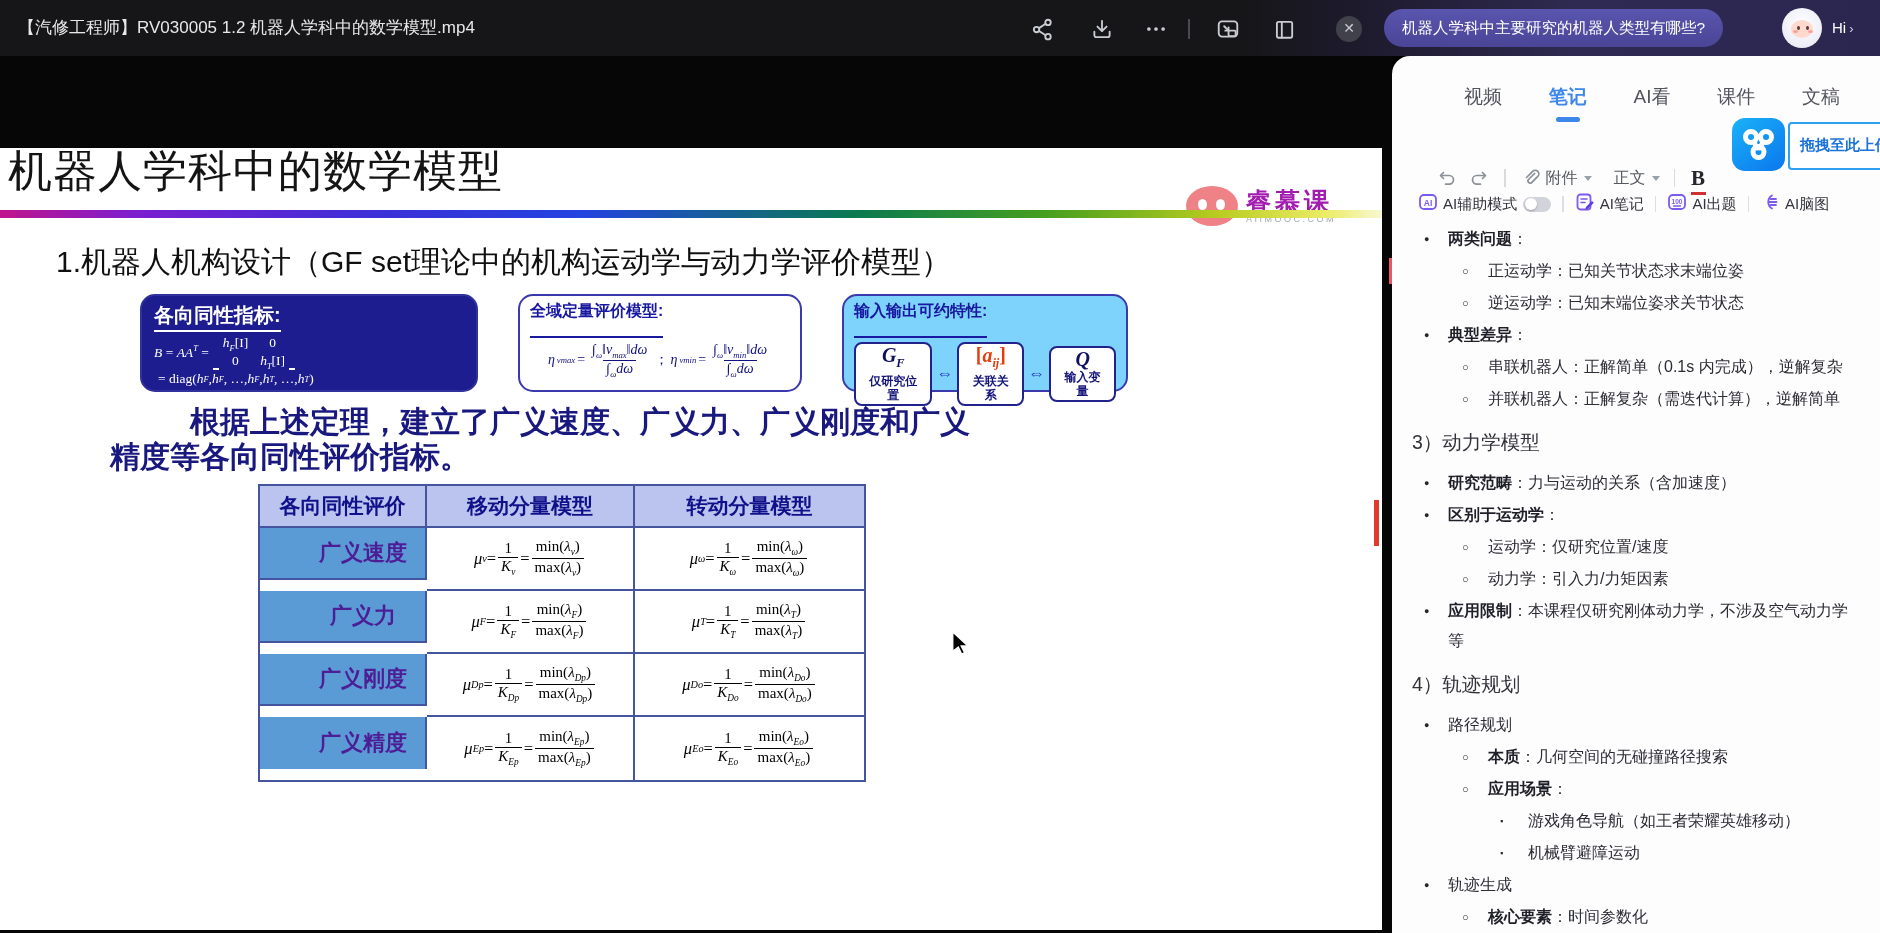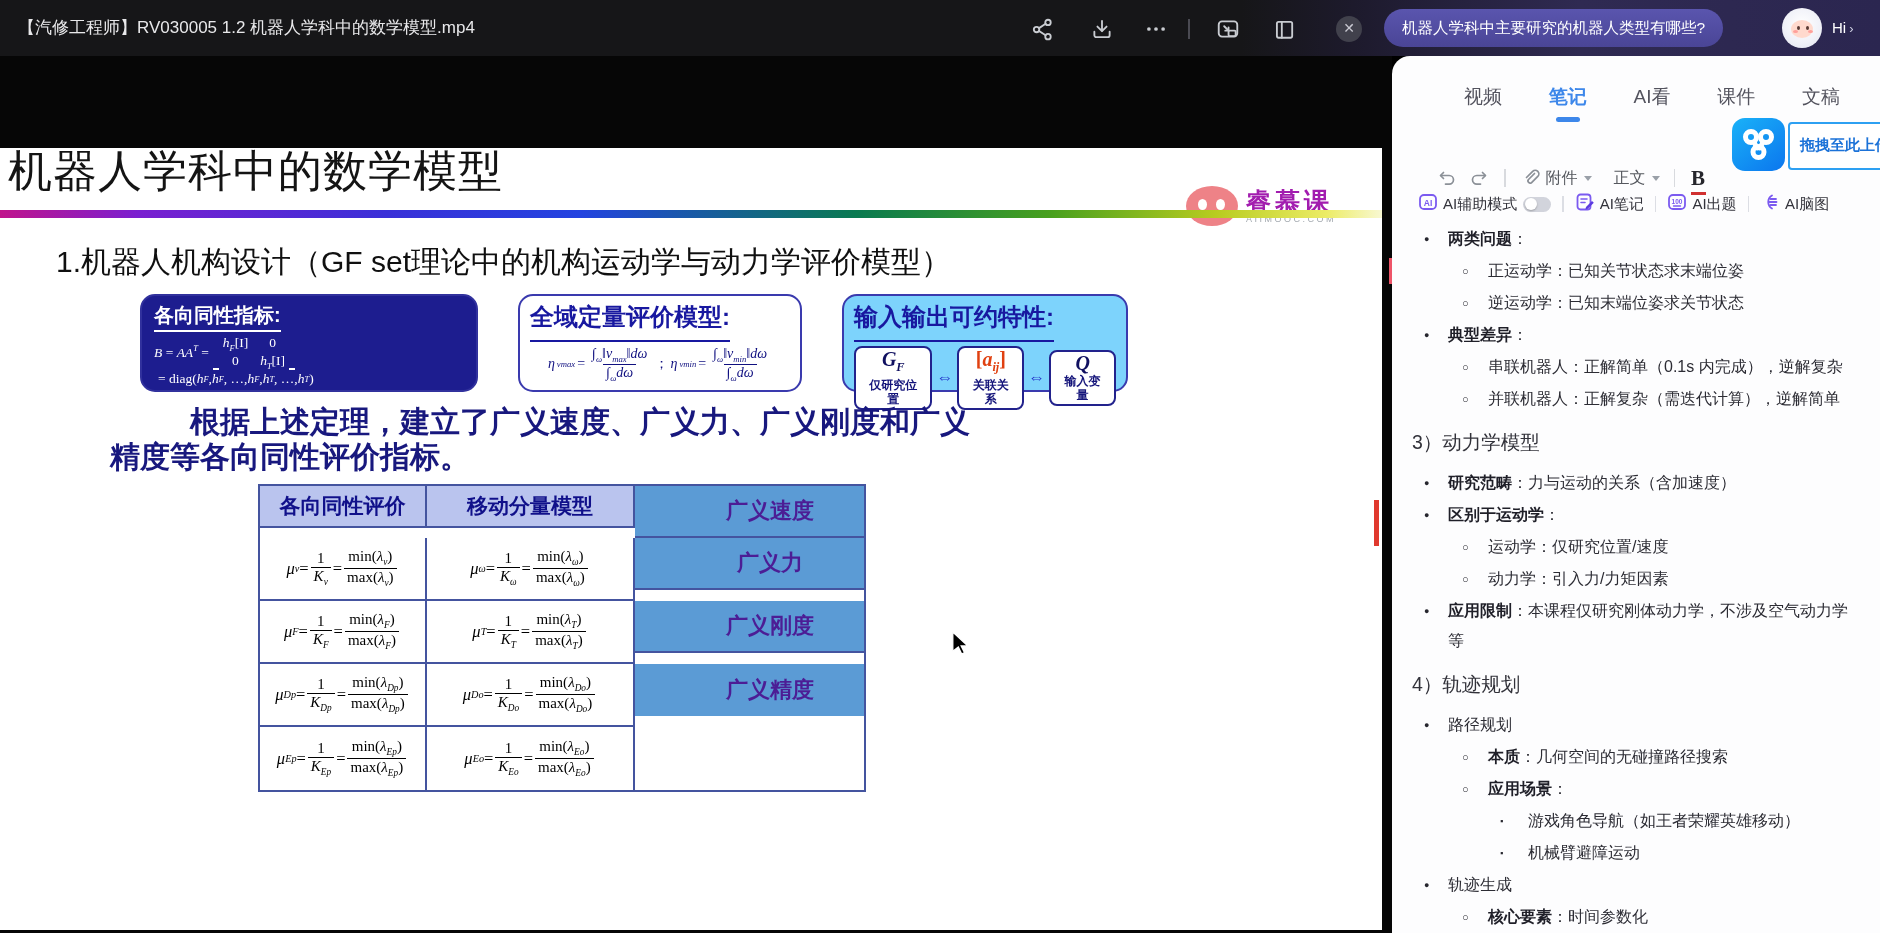--- a/index.html
+++ b/index.html
@@ -39,21 +39,21 @@
   #logo .dm{color:#a2a8ae;font-size:9px;letter-spacing:2.5px;}
   #rainbow{position:absolute;left:0;top:62px;width:1382px;height:8px;
     background:linear-gradient(90deg,#c0148c 0%,#7a1fd0 10%,#3a30d8 28%,#2343e0 42%,#0a7a50 62%,#48a01e 76%,#b8cc20 88%,#ecec66 96%,#f8f8d2 100%);}
   #slide-heading{position:absolute;left:56px;top:94px;font-size:30px;font-weight:500;color:#101010;white-space:nowrap;}
   
   .sbox{position:absolute;top:146px;height:98px;border-radius:15px;box-sizing:border-box;}
   #box1{left:140px;width:338px;background:#1d1d8f;border:2px solid #31319d;color:#fff;padding:6px 12px;}
   #box1 .btitle{font-size:20px;font-weight:700;border-bottom:2.5px solid #fff;display:inline-block;padding-bottom:1px;}
   #box2{left:518px;width:284px;background:#fff;border:2.5px solid #3a3aae;padding:5px 10px;}
   #box3{left:842px;width:286px;background:#7dd3fc;border:2.5px solid #3a3aae;padding:5px 10px;}
-  .bluetitle{font-size:24px;font-weight:700;color:#1818a0;border-bottom:2.5px solid #1818a0;display:inline-block;padding-bottom:7px;}
+  .bluetitle{font-size:16px;font-weight:700;color:#1818a0;border-bottom:2.5px solid #1818a0;display:inline-block;padding-bottom:14px;}
   .formula{font-family:"Liberation Serif","DejaVu Serif",serif;}
   #box1 .formula{font-size:13.5px;margin-top:3px;display:flex;align-items:center;}
   #box1 .diagline{font-size:13.5px;margin-top:1px;padding-left:4px;}
   .mtx{display:inline-flex;align-items:flex-end;margin-left:4px;}
   .brkL{width:5px;border-left:1.6px solid #fff;border-top:1.6px solid #fff;border-bottom:1.6px solid #fff;}
   .brkR{width:5px;border-right:1.6px solid #fff;border-top:1.6px solid #fff;border-bottom:1.6px solid #fff;}
   .mgrid{display:grid;grid-template-columns:auto auto;column-gap:12px;padding:0 4px;text-align:center;}
   #box2 .formula{font-size:14px;color:#101080;margin-top:4px;display:flex;align-items:center;justify-content:center;gap:2px;}
   .frac{display:inline-flex;flex-direction:column;align-items:center;vertical-align:middle;margin:0 2px;}
   .frac .den{border-top:1.2px solid currentColor;}
@@ -283,20 +283,21 @@
               <div class="lbl">输入变量</div>
             </span>
           </div>
       </div>
 
       <div id="slide-para">根据上述定理，建立了广义速度、广义力、广义刚度和广义精度等各向同性评价指标。</div>
 
       <div id="stable">
           <div class="cell hcell">各向同性评价</div>
           <div class="cell hcell">移动分量模型</div>
+          <div class="cell hcell">转动分量模型</div>
           <div class="cell lcell">广义速度</div>
           <div class="cell fcell">
             <span class="it">μ</span>
             <sub>v</sub>
             <span> = </span>
             <span class="frac">
               <span class="num"><span>1</span></span>
               <span class="den"><span class="it">K</span><sub>v</sub></span>
             </span>
             <span> = </span>

